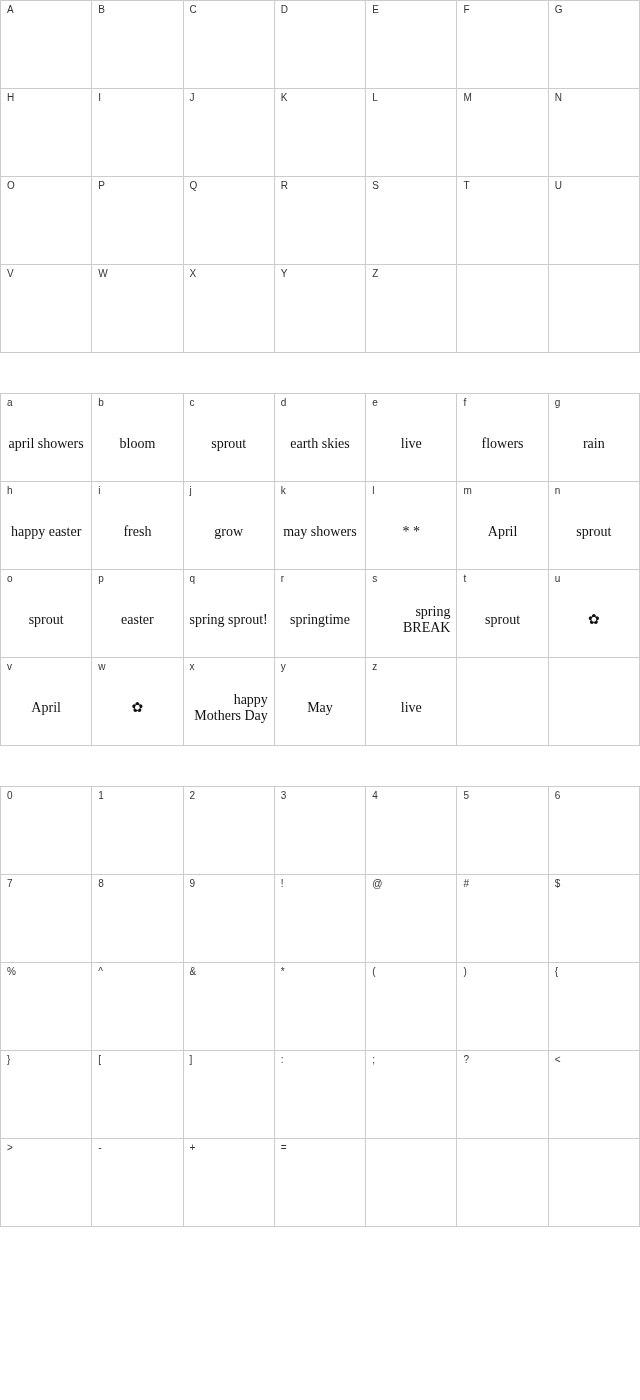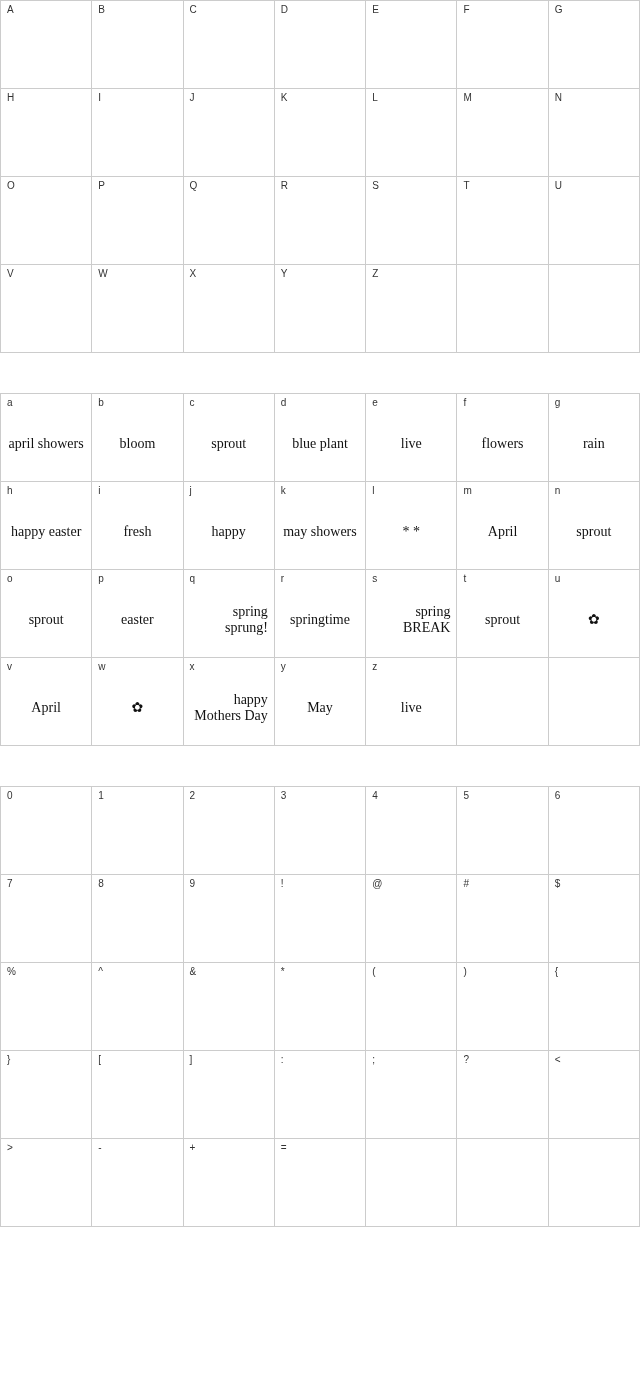--- a/index.html
+++ b/index.html
@@ -151,21 +151,21 @@
       <div class="grid-cell">
         <span class="cell-label">b</span>
         <span class="script-text">bloom</span>
       </div>
       <div class="grid-cell">
         <span class="cell-label">c</span>
         <span class="script-text">sprout</span>
       </div>
       <div class="grid-cell">
         <span class="cell-label">d</span>
-        <span class="script-text">blue plant</span>
+        <span class="script-text">earth skies</span>
       </div>
       <div class="grid-cell">
         <span class="cell-label">e</span>
         <span class="script-text">live</span>
       </div>
       <div class="grid-cell">
         <span class="cell-label">f</span>
         <span class="script-text">flowers</span>
       </div>
       <div class="grid-cell">
@@ -175,21 +175,21 @@
       <div class="grid-cell">
         <span class="cell-label">h</span>
         <span class="script-text">happy easter</span>
       </div>
       <div class="grid-cell">
         <span class="cell-label">i</span>
         <span class="script-text">fresh</span>
       </div>
       <div class="grid-cell">
         <span class="cell-label">j</span>
-        <span class="script-text">happy</span>
+        <span class="script-text">grow</span>
       </div>
       <div class="grid-cell">
         <span class="cell-label">k</span>
         <span class="script-text">may showers</span>
       </div>
       <div class="grid-cell">
         <span class="cell-label">l</span>
         <span class="script-text">* *</span>
       </div>
       <div class="grid-cell">
@@ -203,21 +203,21 @@
       <div class="grid-cell">
         <span class="cell-label">o</span>
         <span class="script-text">sprout</span>
       </div>
       <div class="grid-cell">
         <span class="cell-label">p</span>
         <span class="script-text">easter</span>
       </div>
       <div class="grid-cell">
         <span class="cell-label">q</span>
-        <span class="script-text">spring sprung!</span>
+        <span class="script-text">spring sprout!</span>
       </div>
       <div class="grid-cell">
         <span class="cell-label">r</span>
         <span class="script-text">springtime</span>
       </div>
       <div class="grid-cell">
         <span class="cell-label">s</span>
         <span class="script-text">spring BREAK</span>
       </div>
       <div class="grid-cell">

